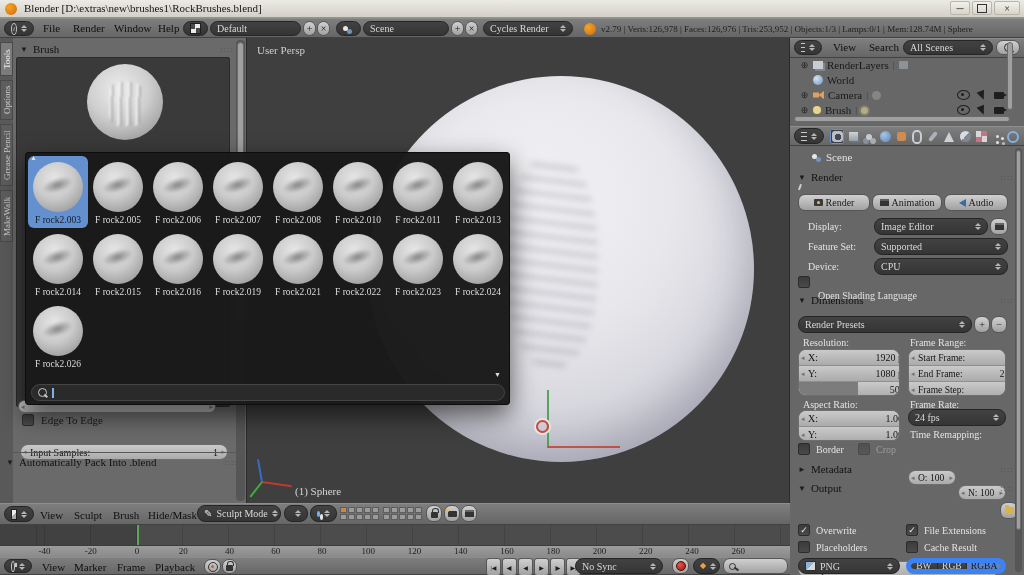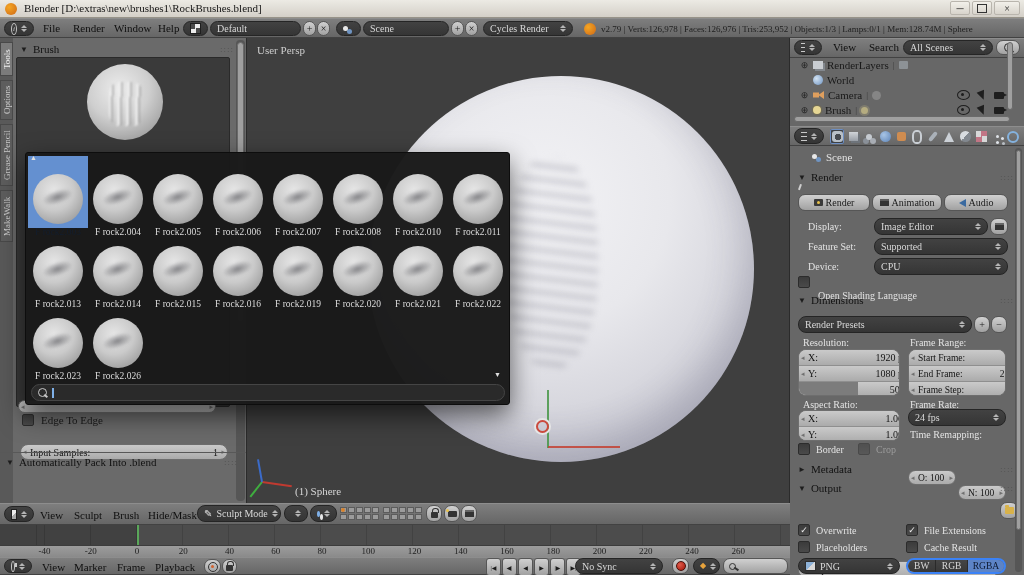--- a/index.html
+++ b/index.html
@@ -31,21 +31,21 @@
   .plabel{font-size:10px;color:#e3e3e3;white-space:nowrap}
   .phead{font-size:11px;color:#121212;display:flex;align-items:center;gap:5px;white-space:nowrap}
   .phead .caret{font-size:8px;color:#1d1d1d}
   .dots{font-size:9px;color:#4f4f4f;letter-spacing:1px}
   
   .vtab{left:0;width:13px;writing-mode:vertical-rl;transform:rotate(180deg);font-size:9px;color:#cbcbcb;background:#5d5d5d;border:1px solid #494949;display:flex;align-items:center;justify-content:center;text-align:center}
   .vtab.active{background:#7b7b7b;color:#efefef}
   
   .popup{background:rgba(25,25,25,.98);border:1px solid #0d0d0d;border-radius:3px;box-shadow:0 10px 26px rgba(0,0,0,.6);z-index:30}
   .bgrid{display:grid;grid-template-columns:repeat(8,60px);grid-auto-rows:72px}
-  .bcell{display:flex;flex-direction:column;align-items:center;padding-top:18px;border-radius:0}
+  .bcell{display:flex;flex-direction:column;align-items:center;padding-top:6px;border-radius:6px}
   .bcell.sel{background:#6490d0}
   .bsphere{width:50px;height:50px;border-radius:50%;background:radial-gradient(circle at 42% 33%,#e6e6e6,#cacaca 45%,#a6a6a6 75%,#848484 100%);position:relative;flex:none}
   .bsphere::after{content:"";position:absolute;left:9px;top:16px;width:31px;height:14px;border-radius:50%;background:radial-gradient(ellipse at center,rgba(60,60,66,.55),rgba(60,60,66,0) 72%);transform:rotate(-18deg);filter:blur(1px)}
   .blabel{font-size:9.5px;color:#dcdcdc;margin-top:3px;white-space:nowrap}
   .bcell.sel .blabel{color:#131d2c}
   .mag{width:7px;height:7px;border:1.5px solid #c9c9c9;border-radius:50%;position:relative;flex:none}
   .mag::after{content:"";position:absolute;left:5px;top:6px;width:4px;height:1.5px;background:#c9c9c9;transform:rotate(40deg)}
   .mag.dark{border-color:#2b2b2b}.mag.dark::after{background:#2b2b2b}
   
   .sphere-big{border-radius:50%;background:radial-gradient(circle at 45% 32%,#f2f2f5 0%,#e8e8ec 38%,#d7d7de 62%,#c1c1cc 82%,#a9a9b7 100%);box-shadow:inset -10px -18px 36px rgba(70,70,95,.22)}
@@ -83,21 +83,21 @@
   .ptab:nth-child(3) .pi{width:6px;height:6px;border-radius:50%;background:#c6cbd1;box-shadow:-3px 4px 0 #8a9098,4px 4px 0 #a8adb4}
   .ptab:nth-child(4) .pi{border-radius:50%;background:radial-gradient(circle at 35% 35%,#a8c4e4,#5d84b8)}
   .ptab:nth-child(5) .pi{width:9px;height:9px;background:#cf8c50;border-radius:2px}
   .ptab:nth-child(6) .pi{width:6px;height:10px;border:2px solid #c9ced4;border-radius:40%}
   .ptab:nth-child(7) .pi{width:4px;height:11px;background:#aab1b9;border-radius:2px;transform:rotate(40deg)}
   .ptab:nth-child(8) .pi{width:0;height:0;border-left:5.5px solid transparent;border-right:5.5px solid transparent;border-bottom:10px solid #ccd1d7;background:none}
   .ptab:nth-child(9) .pi{border-radius:50%;background:linear-gradient(135deg,#d8dce0 50%,#82888f 50%)}
   .ptab:nth-child(10) .pi{background:conic-gradient(#c27585 0 25%,#d8d8d8 0 50%,#c27585 0 75%,#d8d8d8 0)}
   .ptab:nth-child(11) .pi{width:3px;height:3px;border-radius:50%;background:#dfe3e8;box-shadow:5px 2px 0 #dfe3e8,0 6px 0 #dfe3e8,6px 7px 0 #b8bdc3}
   .ptab:nth-child(12) .pi{width:8px;height:8px;border:2px solid #84b2de;border-radius:50%}
-  .seg{display:flex;border-radius:8px;overflow:hidden;border:2px solid #3b82f6}
+  .seg{display:flex;border-radius:8px;overflow:hidden;border:5px solid #3b82f6}
   .seg span{background:linear-gradient(#454545,#383838);color:#d8d8d8;font-size:9.5px;display:flex;align-items:center;justify-content:center;border-left:1px solid #2a2a2a}
   .seg span:first-child{border-left:none}
   .seg span.sel{background:#5d84c6;color:#0e1a30}
   
   .info-icon{width:10px;height:10px;border:1px solid #c6c6c6;border-radius:50%;color:#d6d6d6;font-size:7px;display:flex;align-items:center;justify-content:center;font-style:italic}
   .cube-icon{width:9px;height:9px;background:linear-gradient(135deg,#ececec 50%,#a8a8a8 50%);border:1px solid #1f1f1f}
   .clock-icon{width:9px;height:9px;border:1px solid #c9c9c9;border-radius:50%;position:relative}
   .clock-icon::after{content:"";position:absolute;left:3px;top:1px;width:1.5px;height:4px;background:#c9c9c9}
   .lines-icon{width:10px;height:9px;background:repeating-linear-gradient(#c9c9c9 0 1.5px,transparent 1.5px 4px)}
   .layout-icon{width:10px;height:9px;background:conic-gradient(#ececec 0 25%,#4a4a4a 0 50%,#ececec 0 75%,#4a4a4a 0);border:1px solid #1f1f1f}
@@ -240,24 +240,20 @@
 
   <div class="abs popup" style="left:25px;top:152px;width:485px;height:253px">
     <span class="abs" style="left:4px;top:1px;font-size:7px;color:#e0e0e0;z-index:2">▲</span>
     <div class="abs bgrid" style="left:2px;top:3px;width:480px" id="brush-grid">
         <div class="bcell sel">
           <span class="bsphere"></span>
           <span class="blabel">F rock2.003</span>
         </div>
         <div class="bcell">
           <span class="bsphere"></span>
-          <span class="blabel">F rock2.004</span>
-        </div>
-        <div class="bcell">
-          <span class="bsphere"></span>
           <span class="blabel">F rock2.005</span>
         </div>
         <div class="bcell">
           <span class="bsphere"></span>
           <span class="blabel">F rock2.006</span>
         </div>
         <div class="bcell">
           <span class="bsphere"></span>
           <span class="blabel">F rock2.007</span>
         </div>
@@ -288,33 +284,33 @@
         <div class="bcell">
           <span class="bsphere"></span>
           <span class="blabel">F rock2.016</span>
         </div>
         <div class="bcell">
           <span class="bsphere"></span>
           <span class="blabel">F rock2.019</span>
         </div>
         <div class="bcell">
           <span class="bsphere"></span>
-          <span class="blabel">F rock2.020</span>
-        </div>
-        <div class="bcell">
-          <span class="bsphere"></span>
           <span class="blabel">F rock2.021</span>
         </div>
         <div class="bcell">
           <span class="bsphere"></span>
           <span class="blabel">F rock2.022</span>
         </div>
         <div class="bcell">
           <span class="bsphere"></span>
           <span class="blabel">F rock2.023</span>
+        </div>
+        <div class="bcell">
+          <span class="bsphere"></span>
+          <span class="blabel">F rock2.024</span>
         </div>
         <div class="bcell">
           <span class="bsphere"></span>
           <span class="blabel">F rock2.026</span>
         </div>
       </div>
     <span class="abs" style="left:468px;top:218px;font-size:7px;color:#e0e0e0">▼</span>
     <div class="abs" style="left:5px;top:231px;width:474px;height:17px;background:#2a2a2a;border:1px solid #454545;border-radius:9px;display:flex;align-items:center;gap:5px;padding:0 6px;box-sizing:border-box">
       <span class="mag"></span>
       <span style="width:1.5px;height:10px;background:#7fb0e8"></span>

